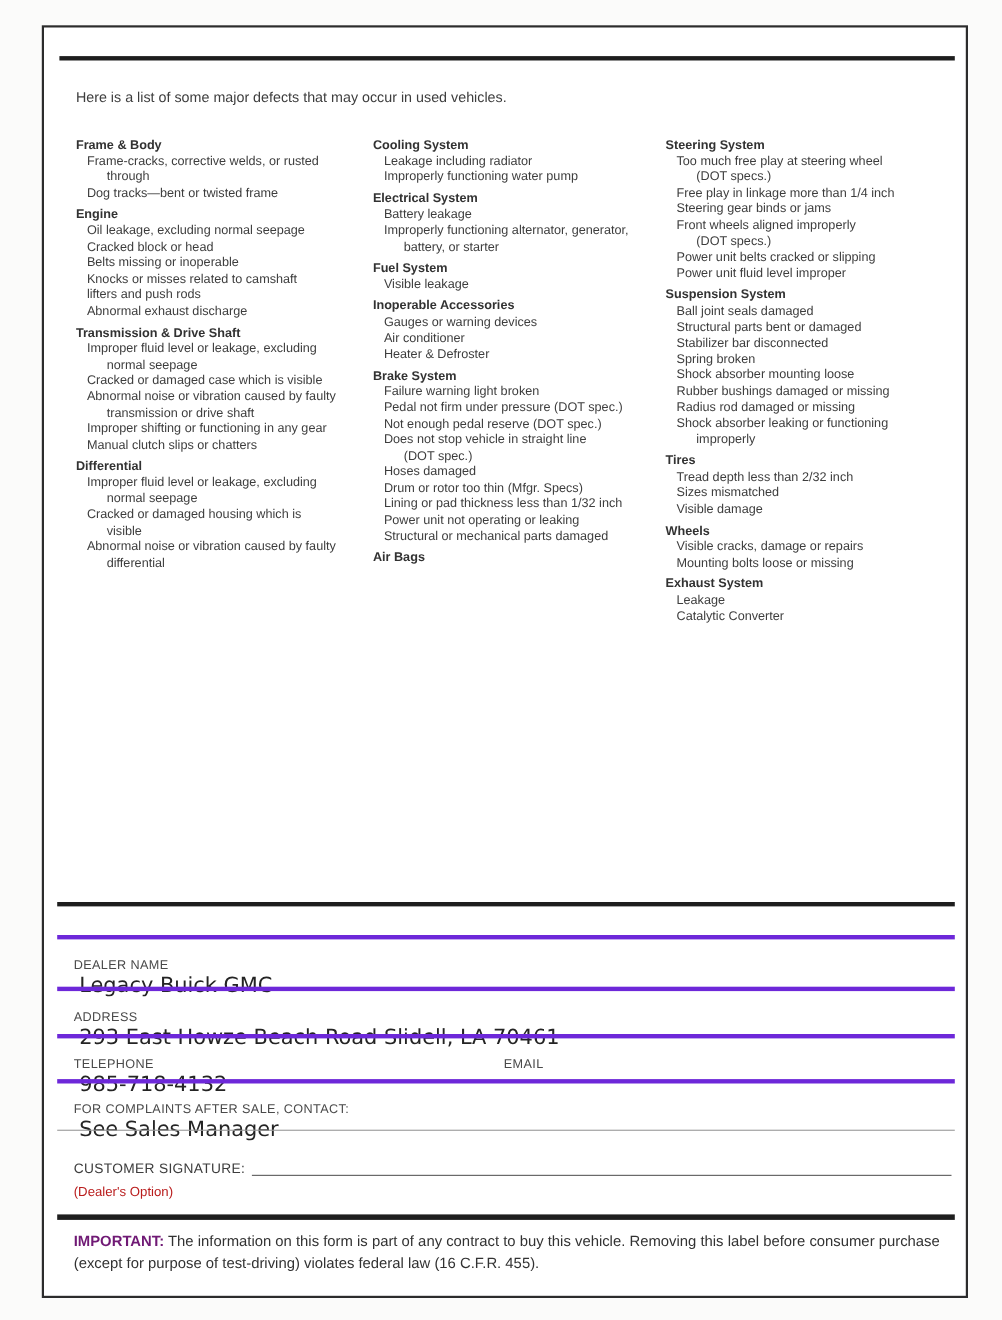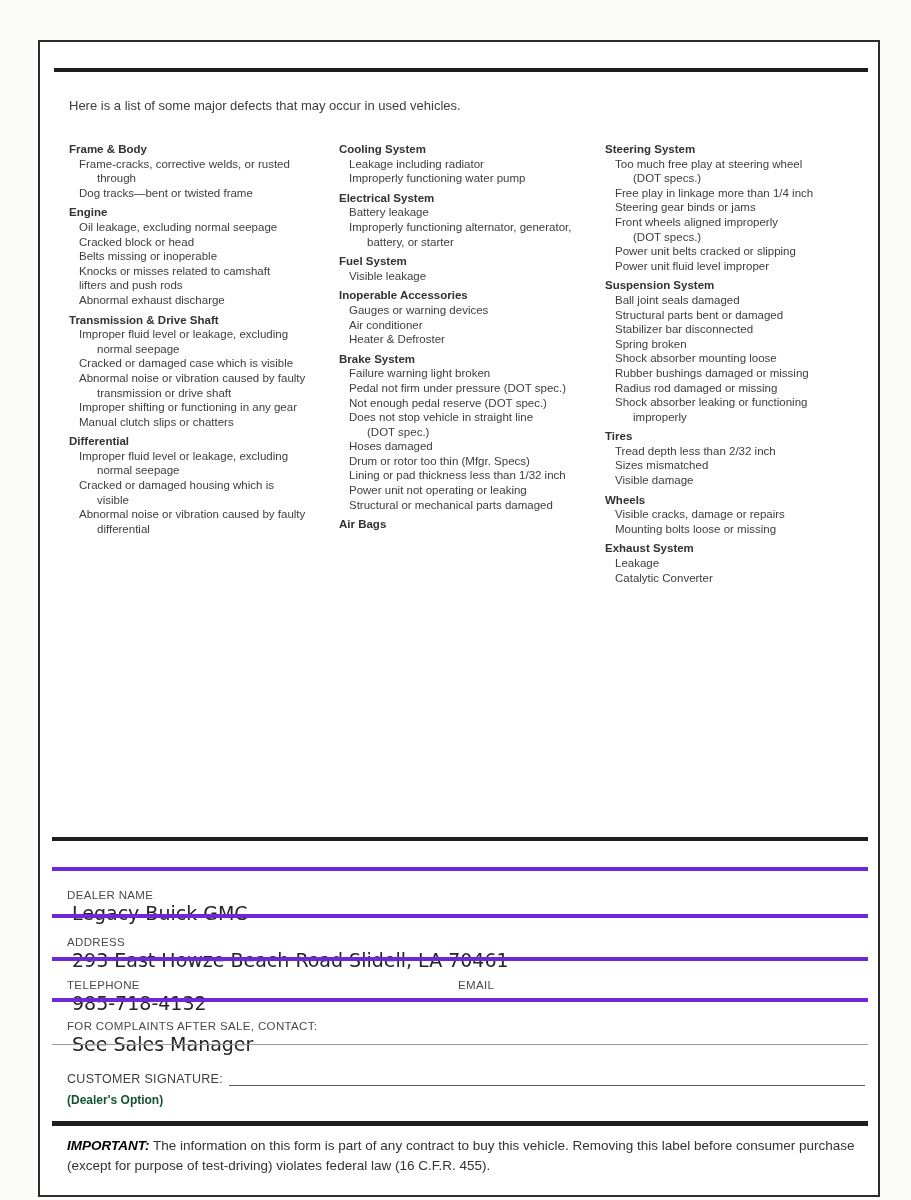--- a/index.html
+++ b/index.html
@@ -3,21 +3,21 @@
 <meta charset="utf-8">
 <style>
   html,body{margin:0;padding:0;}
   body{
     width:911px;height:1200px;position:relative;
     background:#fbfbfa;
     font-family:"Liberation Sans",sans-serif;
     -webkit-font-smoothing:antialiased;
   }
   .page{
-    position:absolute;left:38px;top:40px;width:838px;height:1153px;
+    position:absolute;left:38px;top:23px;width:838px;height:1153px;
     background:#ffffff;border:2px solid #2c2c2c;
   }
   .rule{position:absolute;background:#1e1e1e;}
   #rule-top{top:26px;left:14px;width:814px;height:4px;}
   #rule-mid{top:795px;left:12px;width:816px;height:4px;}
   #rule-bottom{top:1079px;left:12px;width:816px;height:5px;}
 
   .intro{
     position:absolute;top:56px;left:29px;
     font-size:13px;color:#3d3d3d;
@@ -56,29 +56,29 @@
   #line-complaints-end{position:absolute;top:1002px;left:12px;width:816px;border-top:1px solid #9a9a9a;}
 
   #sig-row{
     position:absolute;top:1030px;left:27px;width:798px;
     display:flex;align-items:flex-start;
     font-size:12.5px;color:#3d3d3d;letter-spacing:.3px;
   }
   #sig-line{flex:1;border-bottom:1.5px solid #5a5a5a;margin-left:6px;height:13px;}
   #sig-sub{
     position:absolute;top:1051px;left:27px;width:798px;
-    font-size:12px;color:#14532d;font-weight:bold;
+    font-size:12px;color:#b91c1c;
   }
   #ack-note{position:absolute;left:278px;top:1px;font-size:11.5px;white-space:nowrap;}
 
   #important{
     position:absolute;top:1094px;left:27px;width:792px;
     font-size:13.5px;line-height:19.5px;color:#323232;
   }
-  #important b{color:#000000;font-style:italic;}
+  #important b{color:#701a75;}
 </style>
 </head>
 <body>
 
 <div class="page">
 
   <div class="rule" id="rule-top"></div>
 
   <div class="intro">Here is a list of some major defects that may occur in used vehicles.</div>
 

